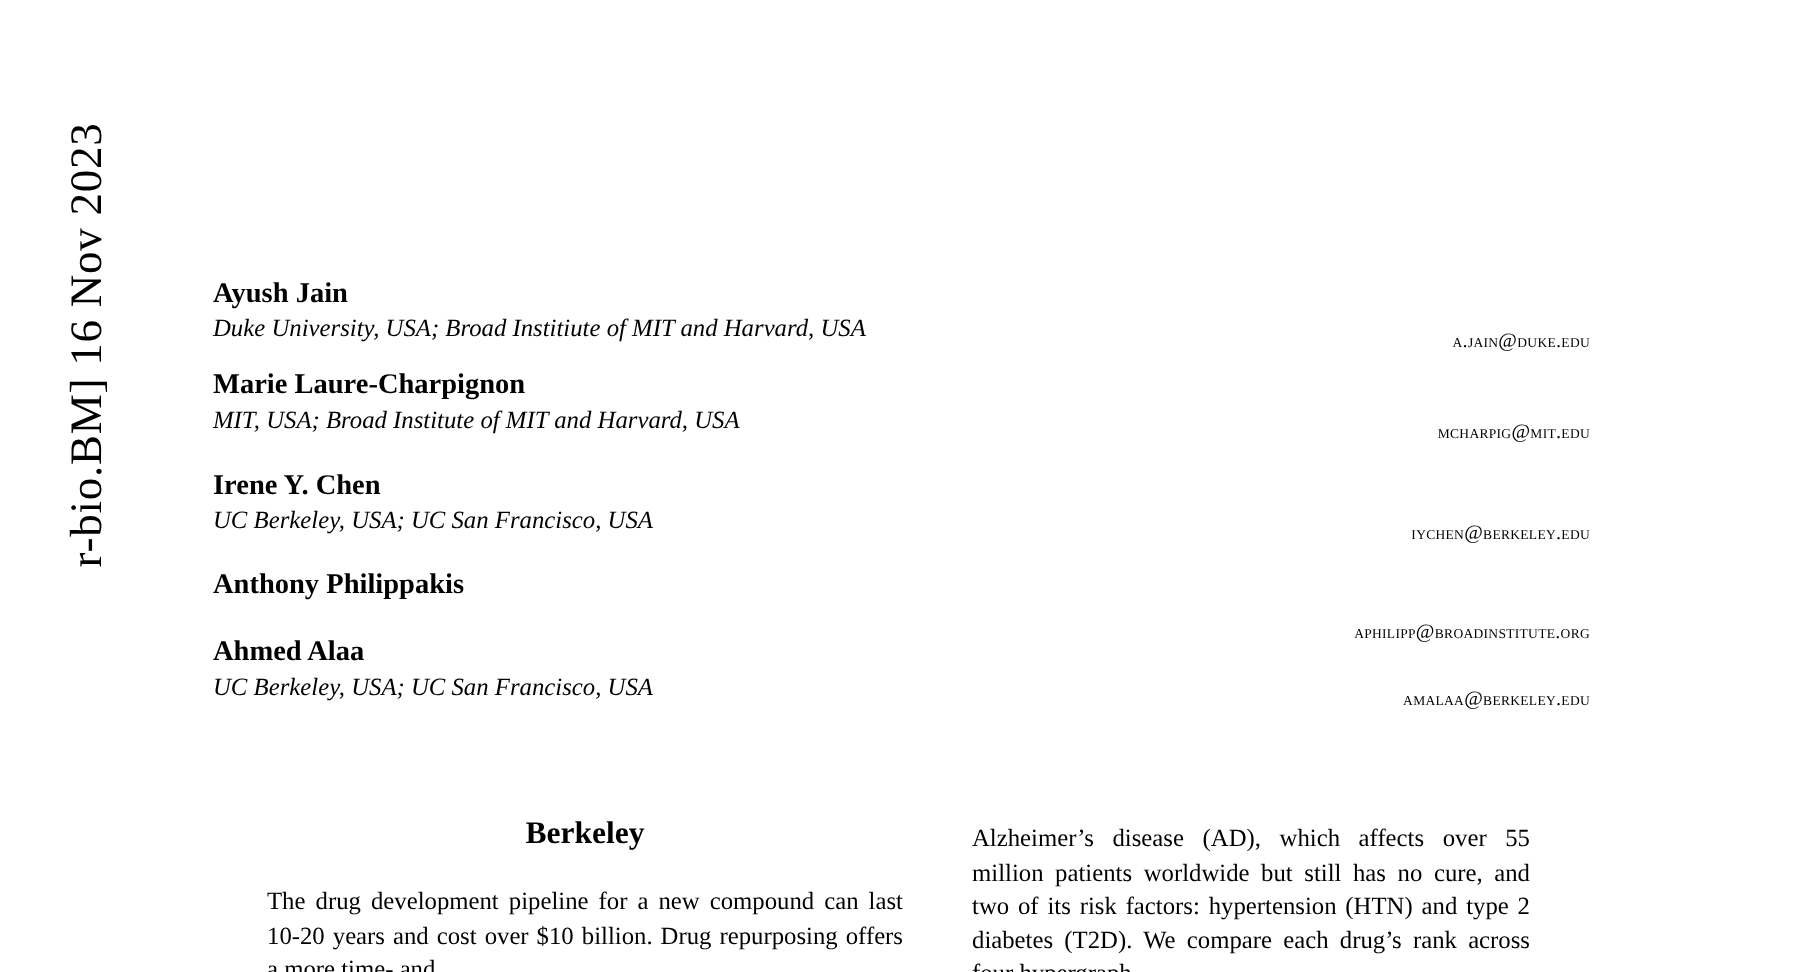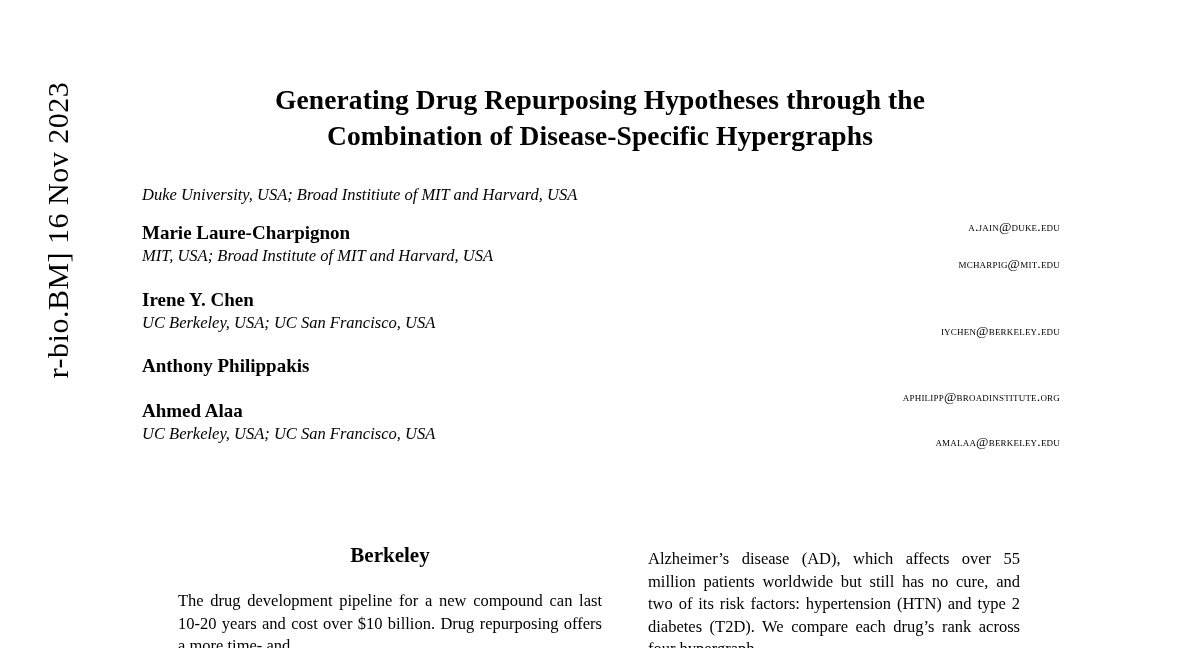--- a/index.html
+++ b/index.html
@@ -134,28 +134,25 @@
     overflow: hidden;
   }
 </style>
 </head>
 <body>
 
 <div id="arxiv-stamp">r-bio.BM]  16 Nov 2023</div>
 
 <div id="page">
 
-  <div class="title-block">
-    <div class="title-line">Generating Drug Repurposing Hypotheses through the</div>
-    <div class="title-line">Combination of Disease-Specific Hypergraphs</div>
-  </div>
 
   <div class="authors">
 
     <div class="author-row r1">
+      <div class="author-name">Ayush Jain</div>
       <div class="author-affil">Duke University, USA; Broad Institiute of MIT and Harvard, USA</div>
       <div class="author-email">A.JAIN@DUKE.EDU</div>
     </div>
 
     <div class="author-row r2">
       <div class="author-name">Marie Laure-Charpignon</div>
       <div class="author-affil">MIT, USA; Broad Institute of MIT and Harvard, USA</div>
       <div class="author-email">MCHARPIG@MIT.EDU</div>
     </div>
 

